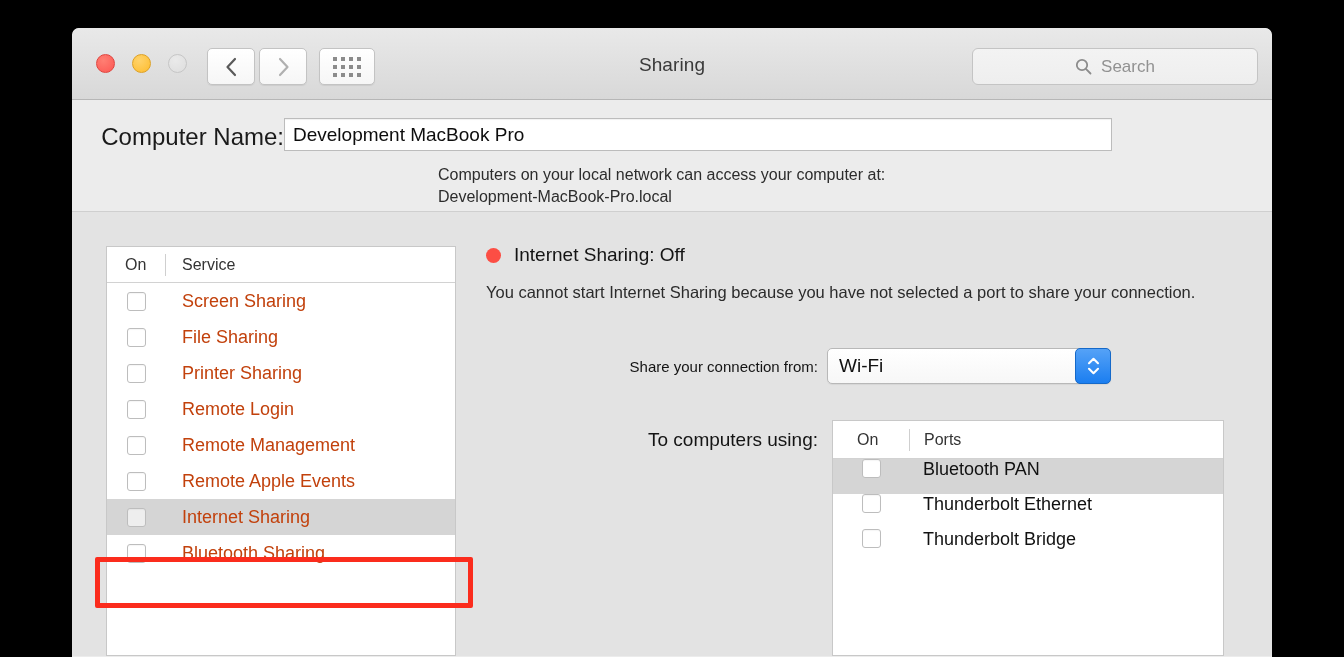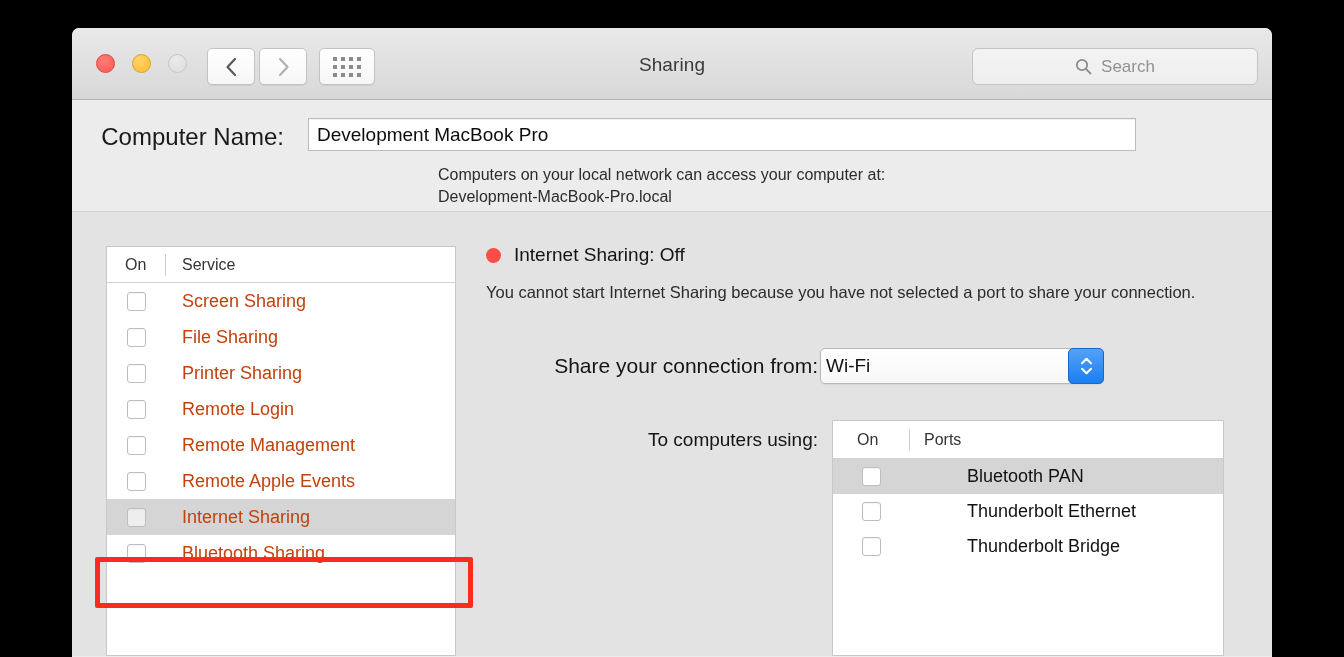--- a/index.html
+++ b/index.html
@@ -137,21 +137,21 @@
     align-items: flex-start;
   }
   .lbl-compname {
     width: 212px;
     text-align: right;
     font-size: 24px;
     color: #1a1a1a;
     padding-top: 5px;
   }
   .namefield {
-    margin-left: 24px;
+    margin-left: 0;
     width: 828px;
     height: 33px;
     background: #ffffff;
     border: 1px solid #bcbcbc;
     box-shadow: inset 0 1px 1px rgba(0,0,0,0.06);
     display: flex;
     align-items: center;
     padding: 0 8px;
     font-size: 19px;
     color: #0d0d0d;
@@ -271,33 +271,33 @@
   .row-share {
     position: absolute;
     left: 0; top: 136px;
     width: 720px;
     display: flex;
     align-items: center;
   }
   .lbl-share {
     width: 332px;
     text-align: right;
-    font-size: 21px;
+    font-size: 15px;
     color: #141414;
   }
   .popup {
-    margin-left: 2px;
+    margin-left: 9px;
     position: relative;
     width: 284px; height: 36px;
     background: linear-gradient(to bottom, #ffffff, #f7f7f7);
     border: 1px solid #b8b8b8;
     border-radius: 5px;
     display: flex;
     align-items: center;
-    padding-left: 5px;
+    padding-left: 11px;
     font-size: 19px;
     color: #111111;
     box-shadow: 0 1px 1px rgba(0,0,0,0.06);
   }
   .popup .stepper {
     position: absolute;
     right: -1px; top: -1px;
     width: 36px; height: 36px;
     background: linear-gradient(to bottom, #55a2f7, #1b7ef0);
     border: 1px solid #1569c9;
@@ -335,24 +335,23 @@
     font-size: 16px;
     color: #343434;
   }
   .ports-head .c-on { width: 76px; padding-left: 24px; }
   .ports-head .c-sep { width: 1px; height: 22px; background: #cfcfcf; }
   .ports-head .c-name { padding-left: 14px; }
 
   .port-row {
     height: 35px;
     display: flex;
-    align-items: center;
+    align-items: flex-start;
     font-size: 18px;
     color: #111111;
-    gap: 44px;
   }
   .port-row.selected { background: #d5d5d5; }
   .port-row .cb-cell { width: 76px; display: flex; justify-content: center; }
   .port-row .port-label { padding-left: 14px; }
 
   
   #annotation {
     position: absolute;
     left: 95px;
     top: 557px;

